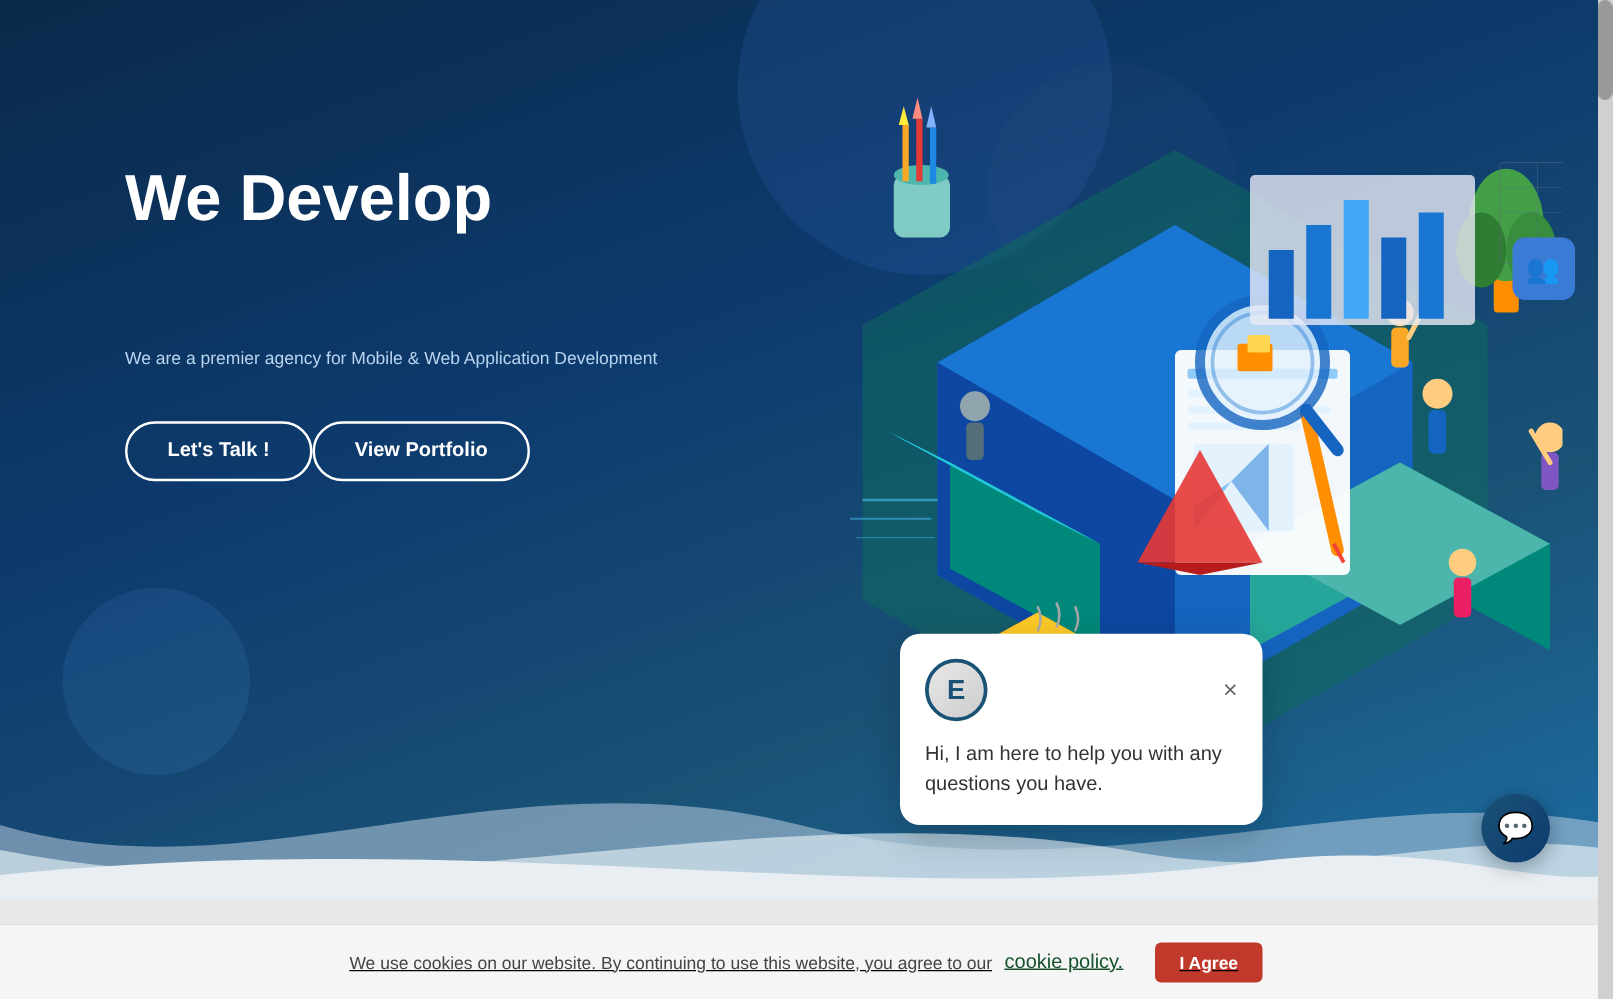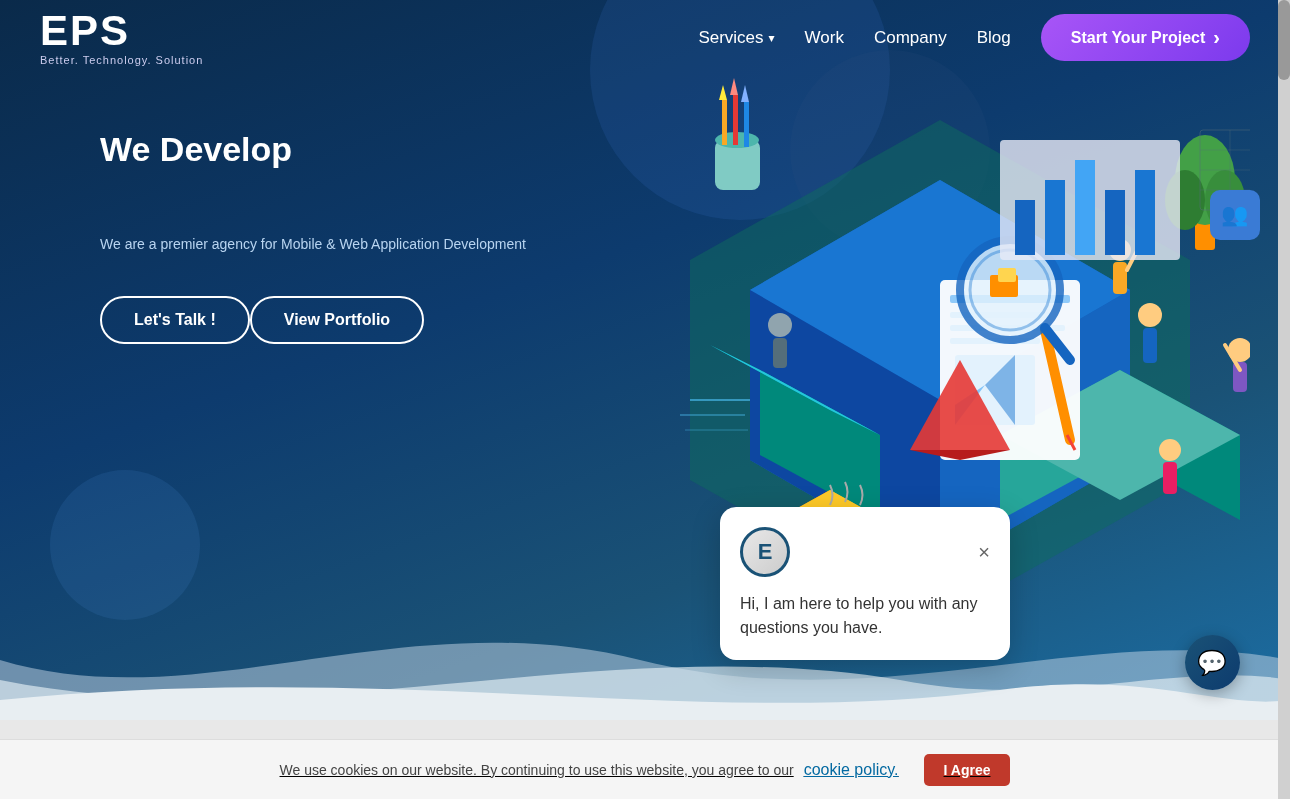--- a/index.html
+++ b/index.html
@@ -113,21 +113,21 @@
     }
 
     
     .hero-content {
       position: absolute;
       top: 130px;
       left: 100px;
       width: 550px;
     }
     .hero-title {
-      font-size: 34px;
+      font-size: 52px;
       font-weight: 800;
       color: #fff;
       line-height: 1.15;
       margin-bottom: 25px;
     }
     .hero-subtitle {
       font-size: 14px;
       color: #b8d4f0;
       line-height: 1.6;
       margin-bottom: 40px;
@@ -267,21 +267,21 @@
       gap: 10px;
       z-index: 200;
       border-top: 1px solid #ddd;
       text-decoration: underline;
     }
     .cookie-text {
       font-size: 14px;
       color: #444;
     }
     .cookie-link {
-      color: #0369a1;
+      color: #14532d;
       text-decoration: underline;
       cursor: pointer;
     }
     .btn-agree {
       background: #c0392b;
       color: #fff;
       border: none;
       border-radius: 5px;
       padding: 8px 20px;
       font-size: 14px;
@@ -307,43 +307,20 @@
       height: 80px;
       background: #999;
       border-radius: 6px;
     }
   </style>
 </head>
 <body>
 
 <div class="hero">
 
-  <nav class="navbar">
-    <div class="logo-area">
-      <span class="logo-text">EPS</span>
-      <span class="logo-tagline">Better. Technology. Solution</span>
-    </div>
-    <ul class="nav-links">
-      <li>
-        <a href="#" class="has-dropdown">Services</a>
-      </li>
-      <li>
-        <a href="#">Work</a>
-      </li>
-      <li>
-        <a href="#">Company</a>
-      </li>
-      <li>
-        <a href="#">Blog</a>
-      </li>
-      <li>
-        <button class="btn-start">Start Your Project</button>
-      </li>
-    </ul>
-  </nav>
 
   <div class="bg-circle bg-circle-1"></div>
   <div class="bg-circle bg-circle-2"></div>
   <div class="bg-circle bg-circle-3"></div>
 
   <div class="hero-content">
     <h1 class="hero-title">
       <span>We Develop</span><br>
       <br>
     </h1>

